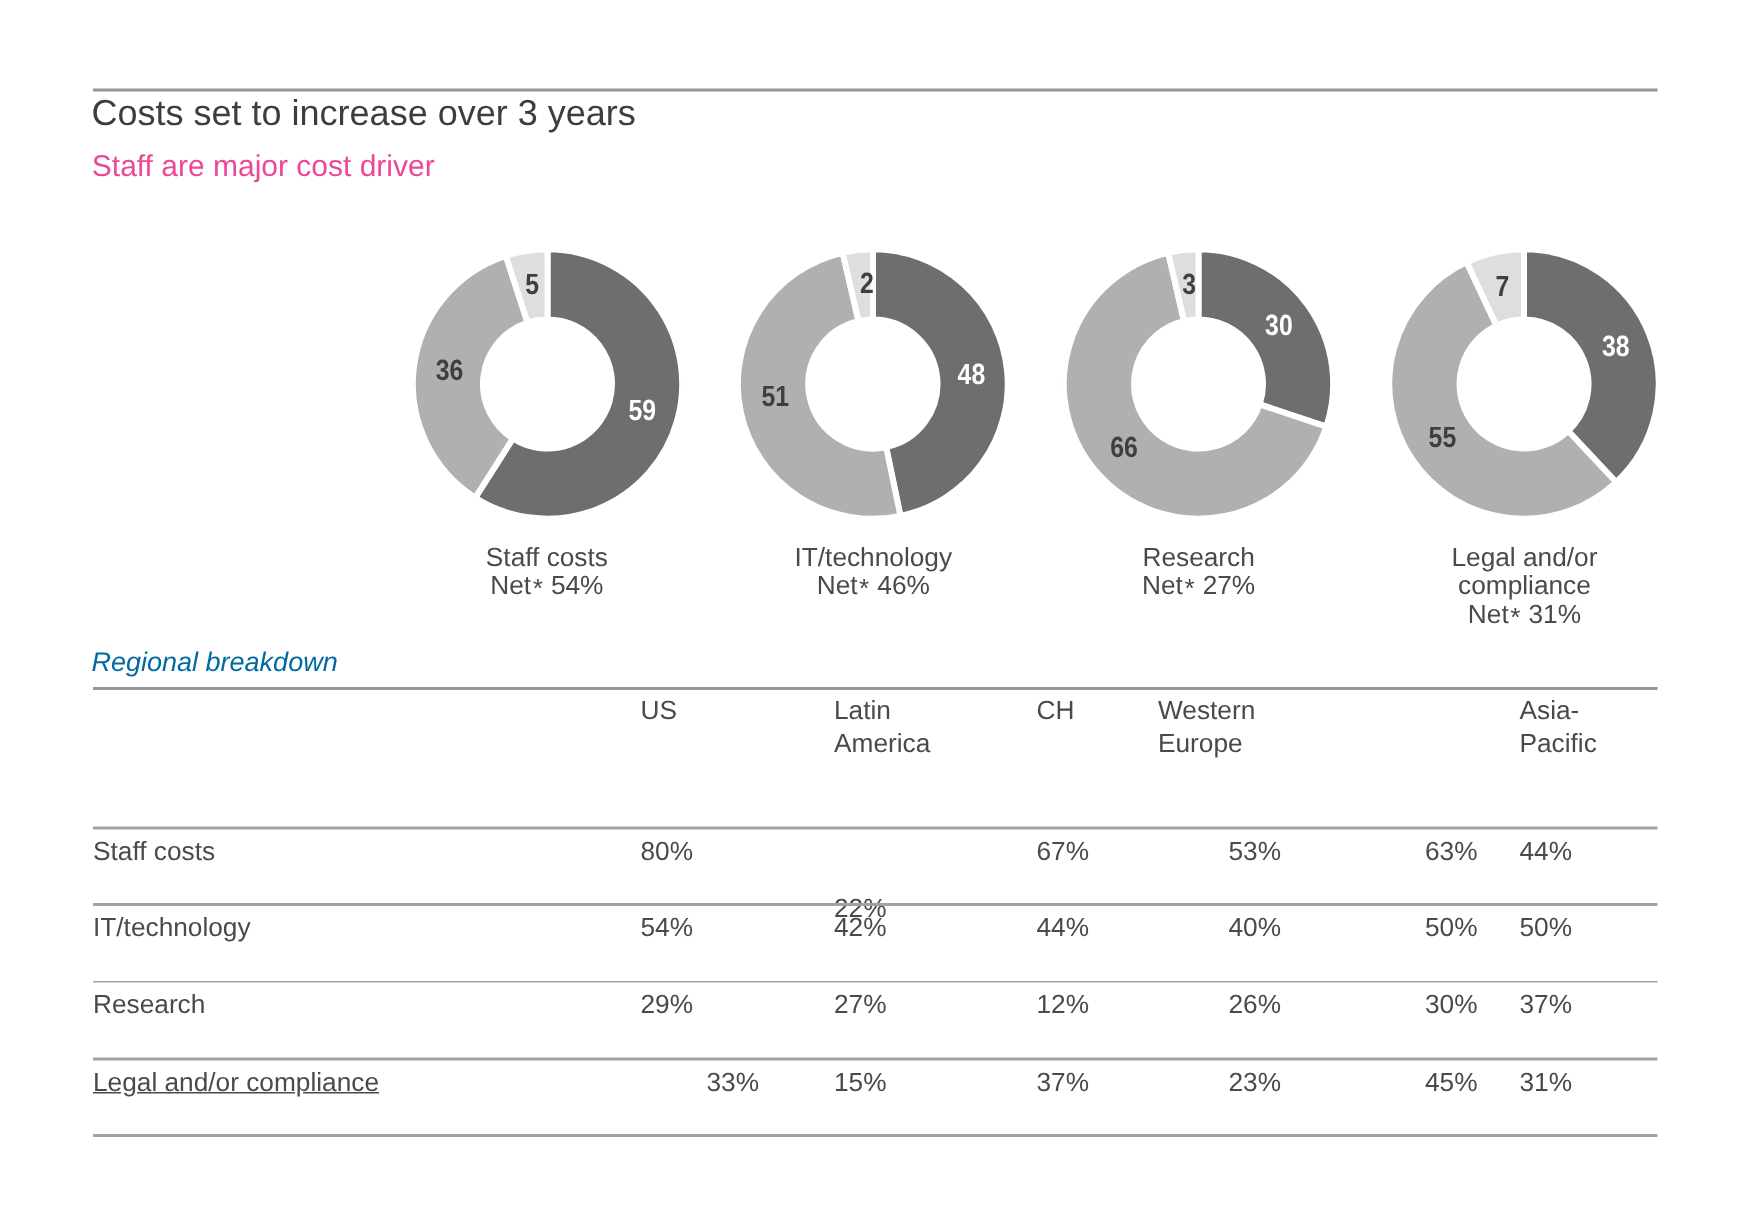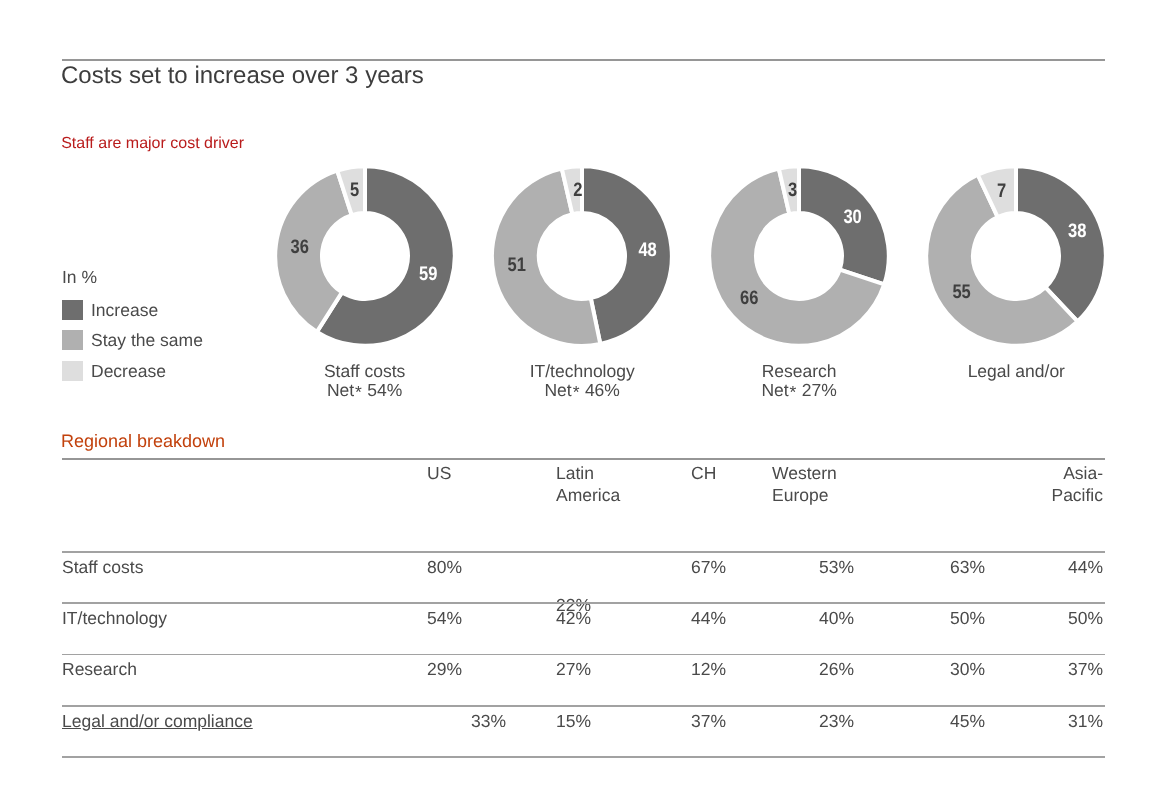--- a/index.html
+++ b/index.html
@@ -20,23 +20,22 @@
 
   
   #top-rule { top:58.6px; height:2px; }
   .title {
     position:absolute; left:61px; top:64px;
     font-size:24px; line-height:24px; color:#3d3d3d;
     white-space:nowrap;
   }
   .subtitle {
     position:absolute; left:61.2px; top:101.5px;
-    font-size:16px; line-height:18px; color:#b91c1c;
+    font-size:20px; line-height:18px; color:#ec4899;
     white-space:nowrap;
-    margin-top:33px;
   }
 
   
   .legend { position:absolute; left:62px; top:299.5px; }
   .legend-unit { position:absolute; left:0; top:-31.5px;
                  font-size:17.5px; line-height:18px; color:#4a4a4a; white-space:nowrap; }
   .legend-row { display:flex; align-items:center; height:20px; margin-bottom:10.5px; }
   .legend-swatch { width:21px; height:20px; flex:0 0 21px; }
   .legend-label { margin-left:8px; font-size:17.5px; line-height:20px; color:#4a4a4a; white-space:nowrap; }
 
@@ -51,57 +50,42 @@
   .donut-caption {
     position:absolute; top:362px; width:230px;
     text-align:center; font-size:17.5px; line-height:19.2px; color:#4a4a4a;
   }
   .footnote-star { display:inline-block; transform:translateY(0.12em);
                    margin:0 0.5px 0 1px; }
 
   
   .tbl-caption {
     position:absolute; left:61px; top:432px;
-    font-size:18px; line-height:18px; color:#c2410c;
+    font-size:18px; line-height:18px; font-style:italic; color:#0369a1;
   }
   #tbl-top-rule { top:457.8px; height:2px; }
   .thead { position:absolute; left:0; top:463px; width:1176px; height:90px;text-decoration:underline; }
   .th {
     position:absolute; font-size:17.5px; line-height:21.5px; color:#4a4a4a;
   }
   .tbody { position:absolute; left:0; top:0; width:1176px; }
   .row-rule { position:absolute; left:61.6px; width:1043px; height:1.8px; background:#a2a2a2; }
   .td { position:absolute; font-size:17.5px; line-height:18px; color:#4a4a4a; white-space:nowrap; }
   .td-label { left:62px; }
-  .col-right { text-align:right; }
+  .col-right { }
 </style>
 </head>
 <body>
 
 <div class="page">
 
   <div class="rule" id="top-rule"></div>
   <div class="title">Costs set to increase over 3 years</div>
   <div class="subtitle">Staff are major cost driver</div>
 
-  <div class="legend">
-    <div class="legend-unit">In %</div>
-    <div class="legend-row">
-      <span class="legend-swatch" style="background: rgb(110, 110, 110);"></span>
-      <span class="legend-label">Increase</span>
-    </div>
-    <div class="legend-row">
-      <span class="legend-swatch" style="background: rgb(176, 176, 176);"></span>
-      <span class="legend-label">Stay the same</span>
-    </div>
-    <div class="legend-row">
-      <span class="legend-swatch" style="background: rgb(222, 222, 222);"></span>
-      <span class="legend-label">Decrease</span>
-    </div>
-  </div>
 
   <div id="donuts">
       <div class="donut-wrap" style="left: 274.6px;">
         <svg width="180" height="180" viewBox="0 0 180 180">
           <path d="M90.00 0.20A89.8 89.8 0 1 1 41.88 165.82L66.96 126.31A43 43 0 1 0 90.00 47.00Z" fill="#6e6e6e" stroke="#ffffff" stroke-width="4" stroke-linejoin="round"></path>
           <path d="M41.88 165.82A89.8 89.8 0 0 1 62.25 4.60L76.71 49.10A43 43 0 0 0 66.96 126.31Z" fill="#b0b0b0" stroke="#ffffff" stroke-width="4" stroke-linejoin="round"></path>
           <path d="M62.25 4.60A89.8 89.8 0 0 1 90.00 0.20L90.00 47.00A43 43 0 0 0 76.71 49.10Z" fill="#dedede" stroke="#ffffff" stroke-width="4" stroke-linejoin="round"></path>
           <text x="153.2" y="107.7" class="donut-value" fill="#ffffff" textLength="18.4" lengthAdjust="spacingAndGlyphs">59</text>
           <text x="24.7" y="81.1" class="donut-value" fill="#3f3f3f" textLength="18.4" lengthAdjust="spacingAndGlyphs">36</text>
           <text x="79.7" y="24.3" class="donut-value" fill="#3f3f3f" textLength="9.2" lengthAdjust="spacingAndGlyphs">5</text>
@@ -146,20 +130,22 @@
       <div class="donut-caption" style="left: 467.2px;">
         <div>IT/technology</div>
         <div><span>Net</span><span class="footnote-star">*</span><span> 46%</span></div>
       </div>
       <div class="donut-caption" style="left: 684.1px;">
         <div>Research</div>
         <div><span>Net</span><span class="footnote-star">*</span><span> 27%</span></div>
       </div>
       <div class="donut-caption" style="left: 901.3px;">
         <div>Legal and/or</div>
+        <div>compliance</div>
+        <div><span>Net</span><span class="footnote-star">*</span><span> 31%</span></div>
       </div>
     </div>
 
   <div class="tbl-caption">Regional breakdown</div>
   <div class="rule" id="tbl-top-rule"></div>
   <div class="thead" id="thead">
       <div class="th" style="left: 427px; width: 95px; top: 0px;">US</div>
       <div class="th" style="left: 556px; width: 70px; top: 0px;">Latin America</div>
       <div class="th" style="left: 691px; width: 110px; top: 0px;">CH</div>
       <div class="th" style="left: 772px; width: 70px; top: 0px;">Western Europe</div>

